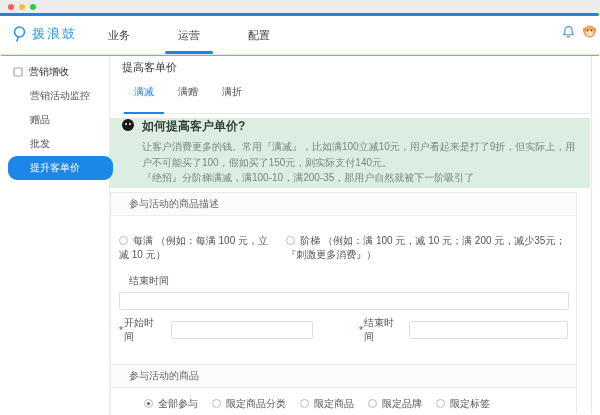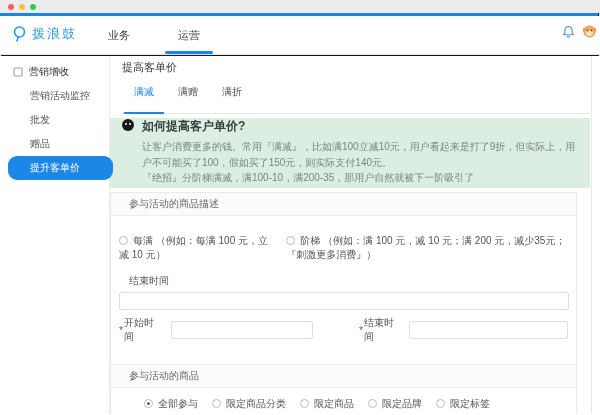--- a/index.html
+++ b/index.html
@@ -1,18 +1,18 @@
 <!DOCTYPE html>
 <html><head>
 <meta charset="utf-8">
 <style>
   * { margin:0; padding:0; box-sizing:border-box; }
   html,body { background:#fff; }
   body { font-family:"Liberation Sans","DejaVu Sans",sans-serif; }
-  .shot { position:relative; width:600px; height:414px; background:#0f172a; overflow:hidden;
+  .shot { position:relative; width:600px; height:414px; background:#84cc16; overflow:hidden;
           box-shadow:inset 0 0 0 1px #ececf0; }
 
   
   .titlebar { position:absolute; left:0; top:0; width:600px; height:13px; background:#ececec;
               display:flex; align-items:center; padding-left:8px; gap:5px; }
   .dot { width:6px; height:6px; border-radius:50%; }
   .accent-line { position:absolute; left:0; top:13px; width:598px; height:3px; background:#1c86e8; }
 
   
   .appbar { position:absolute; left:0; top:16px; width:600px; height:39px; background:#fff;
@@ -100,20 +100,21 @@
         <svg width="15" height="16" viewBox="0 0 15 16">
           <circle cx="7.5" cy="6" r="5" fill="none" stroke="#2b96f0" stroke-width="1.6"></circle>
           <line x1="6.2" y1="10.6" x2="5" y2="15" stroke="#2b96f0" stroke-width="1.6" stroke-linecap="round"></line>
         </svg>
       </span>
       <span>拨浪鼓</span>
     </div>
     <div class="nav">
       <div class="nav-item">业务</div>
       <div class="nav-item active">运营</div>
+      <div class="nav-item">配置</div>
     </div>
     <div class="appbar-right">
       <span>
         <svg width="13" height="14" viewBox="0 0 13 14">
           <path d="M6.5 1.5 a3.6 3.6 0 0 1 3.6 3.6 v2.6 l1.4 2 h-10 l1.4 -2 v-2.6 a3.6 3.6 0 0 1 3.6 -3.6 z" fill="none" stroke="#4a90e2" stroke-width="1.1" stroke-linejoin="round"></path>
           <path d="M5.2 11 a1.4 1.4 0 0 0 2.6 0" fill="none" stroke="#4a90e2" stroke-width="1.1"></path>
         </svg>
       </span>
       <span>
         <svg width="15" height="15" viewBox="0 0 15 15">
@@ -133,22 +134,22 @@
     <div class="sidebar">
       <div class="side-group">
         <span>
           <svg width="10" height="10" viewBox="0 0 10 10">
             <rect x="1" y="1" width="8" height="8" rx="1" fill="none" stroke="#9aa0a8" stroke-width="1.1"></rect>
           </svg>
         </span>
         <span>营销增收</span>
       </div>
       <div class="side-item">营销活动监控</div>
+      <div class="side-item">赠品</div>
       <div class="side-item">批发</div>
-      <div class="side-item">赠品</div>
       <div class="side-item active">提升客单价</div>
     </div>
 
     <div class="content">
       <div class="page-title">提高客单价</div>
 
       <div class="tabs">
         <div class="tab active">满减</div>
         <div class="tab">满赠</div>
         <div class="tab">满折</div>

